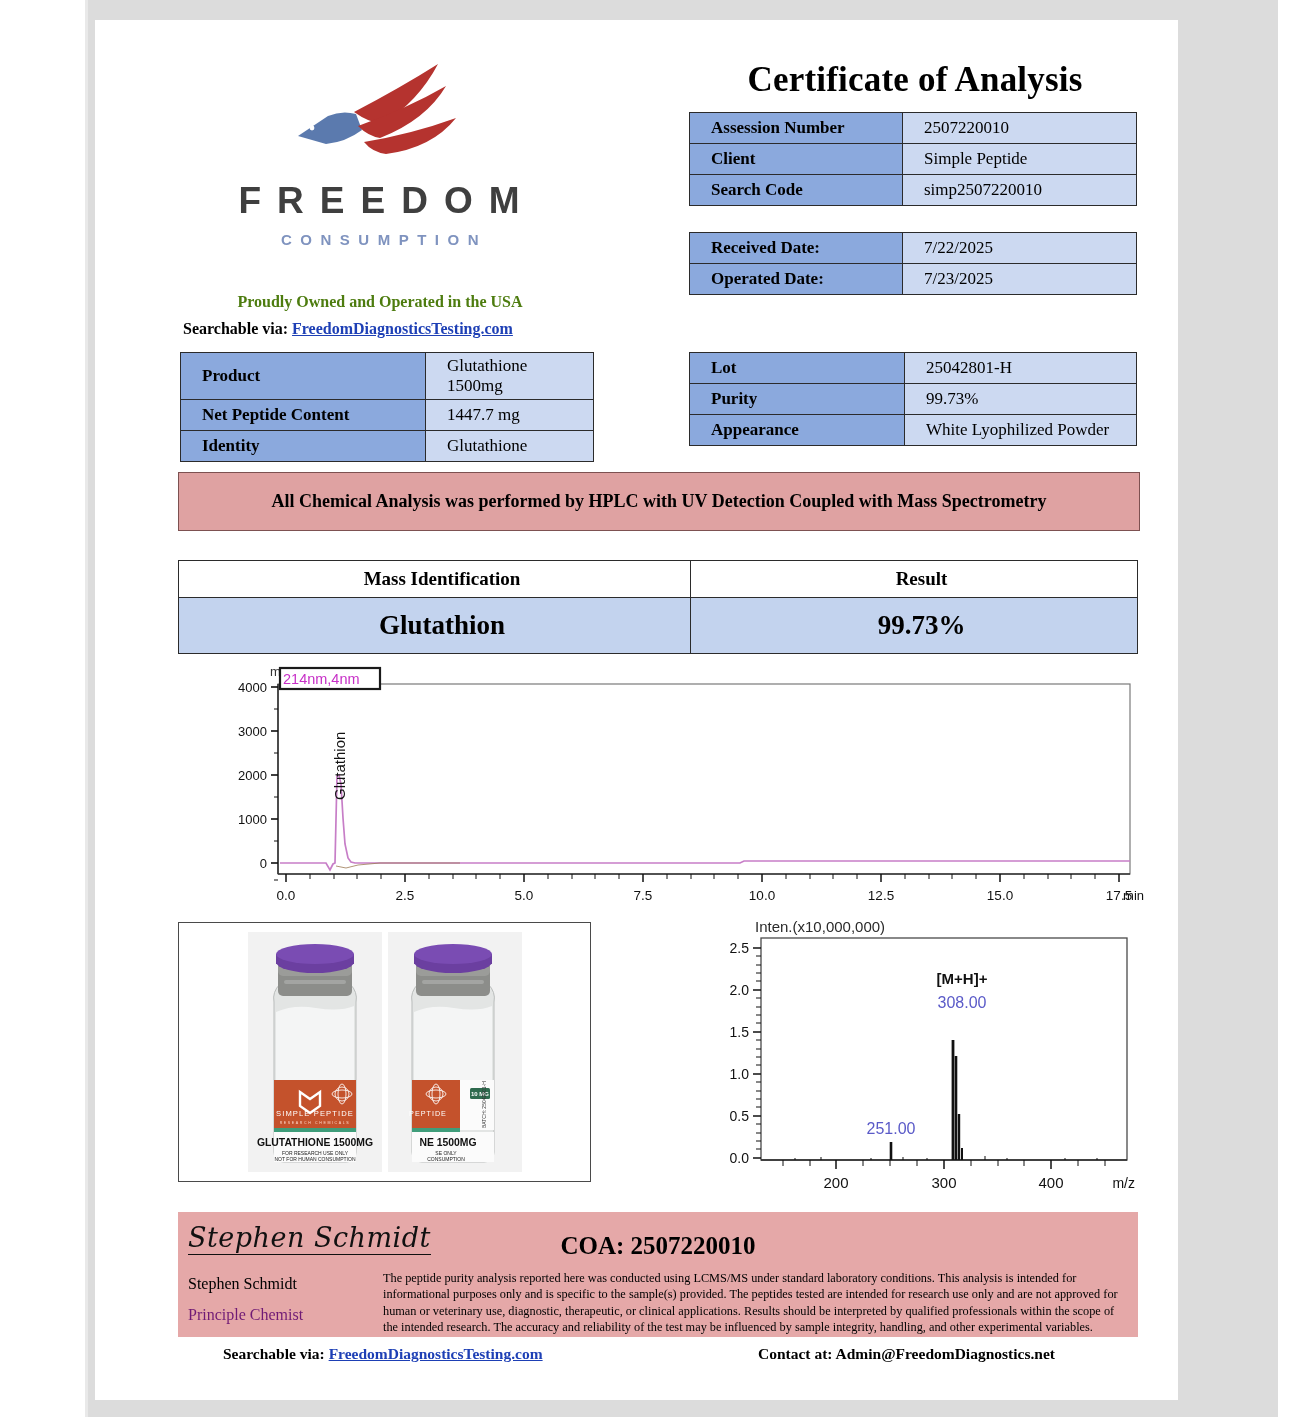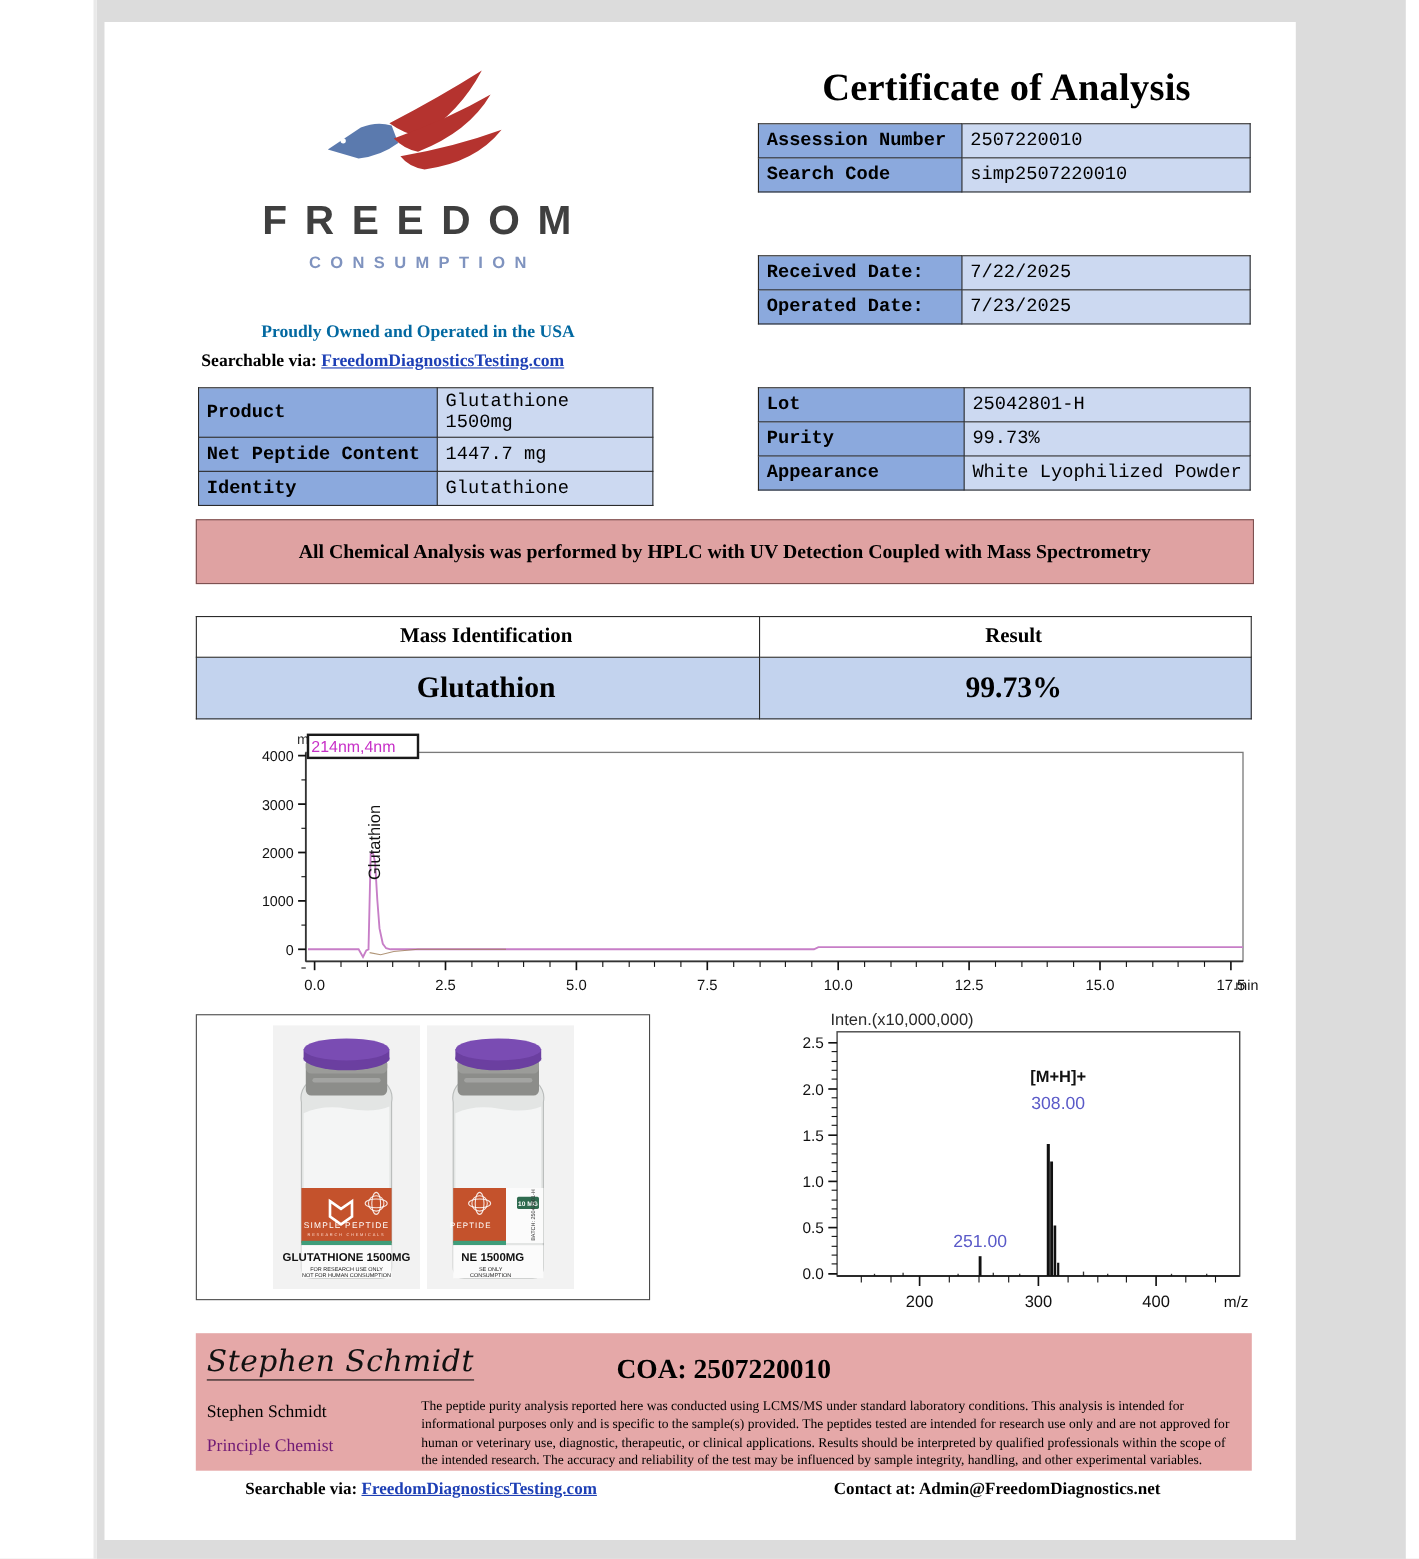--- a/index.html
+++ b/index.html
@@ -28,39 +28,38 @@
     font-size:37px;font-weight:700;letter-spacing:16px;
     color:#3f3f3f;margin-top:2px;padding-left:14px;
   }
   .brand-sub{
     font-family:"Liberation Sans", sans-serif;
     font-size:15px;font-weight:700;letter-spacing:8.5px;
     color:#7f93bf;margin-top:9px;padding-left:8px;
   }
   .usa{
     position:absolute;left:60px;top:273px;width:450px;text-align:center;
-    font-size:16px;font-weight:700;color:#0369a1;
+    font-size:16px;font-weight:700;color:#4d7c0f;
   }
   .searchable-top{
     position:absolute;left:88px;top:300px;font-size:16px;font-weight:700;color:#000;
   }
   .searchable-top a{color:#1d3fb5;text-decoration:underline;}
 
   .coa-title{
     position:absolute;left:590px;top:40px;width:460px;text-align:center;
     font-size:35px;font-weight:700;color:#000;letter-spacing:.2px;
   }
 
   
   table.kv{border-collapse:collapse;table-layout:fixed;}
   table.kv td{
     border:1.6px solid #2b2b2b;
-    font-size:17px;padding:3px 7px;height:24px;vertical-align:middle;
+    font-size:17px;padding:3px 21px;height:24px;vertical-align:middle;
     color:#000;
-    font-family:Liberation Mono, monospace;
   }
   td.k{background:#8ba9dd;font-weight:700;}
   td.v{background:#ccd9f1;font-weight:400;}
 
   .tbl-ass{position:absolute;left:594px;top:92px;width:448px;}
   .tbl-ass td.k{width:170px;}
   .tbl-dates{position:absolute;left:594px;top:212px;width:448px;}
   .tbl-dates td.k{width:170px;}
 
   .tbl-prod{position:absolute;left:85px;top:332px;width:414px;}
@@ -160,20 +159,24 @@
         <a href="#">FreedomDiagnosticsTesting.com</a>
       </div>
 
       <div class="coa-title">Certificate of Analysis</div>
 
       <table class="kv tbl-ass">
         <tbody>
             <tr>
           <td class="k">Assession Number</td>
           <td class="v">2507220010</td>
+        </tr>
+        <tr>
+          <td class="k">Client</td>
+          <td class="v">Simple Peptide</td>
         </tr>
         <tr>
           <td class="k">Search Code</td>
           <td class="v">simp2507220010</td>
         </tr>
       </tbody>
         </table>
 
       <table class="kv tbl-dates">
         <tbody>

